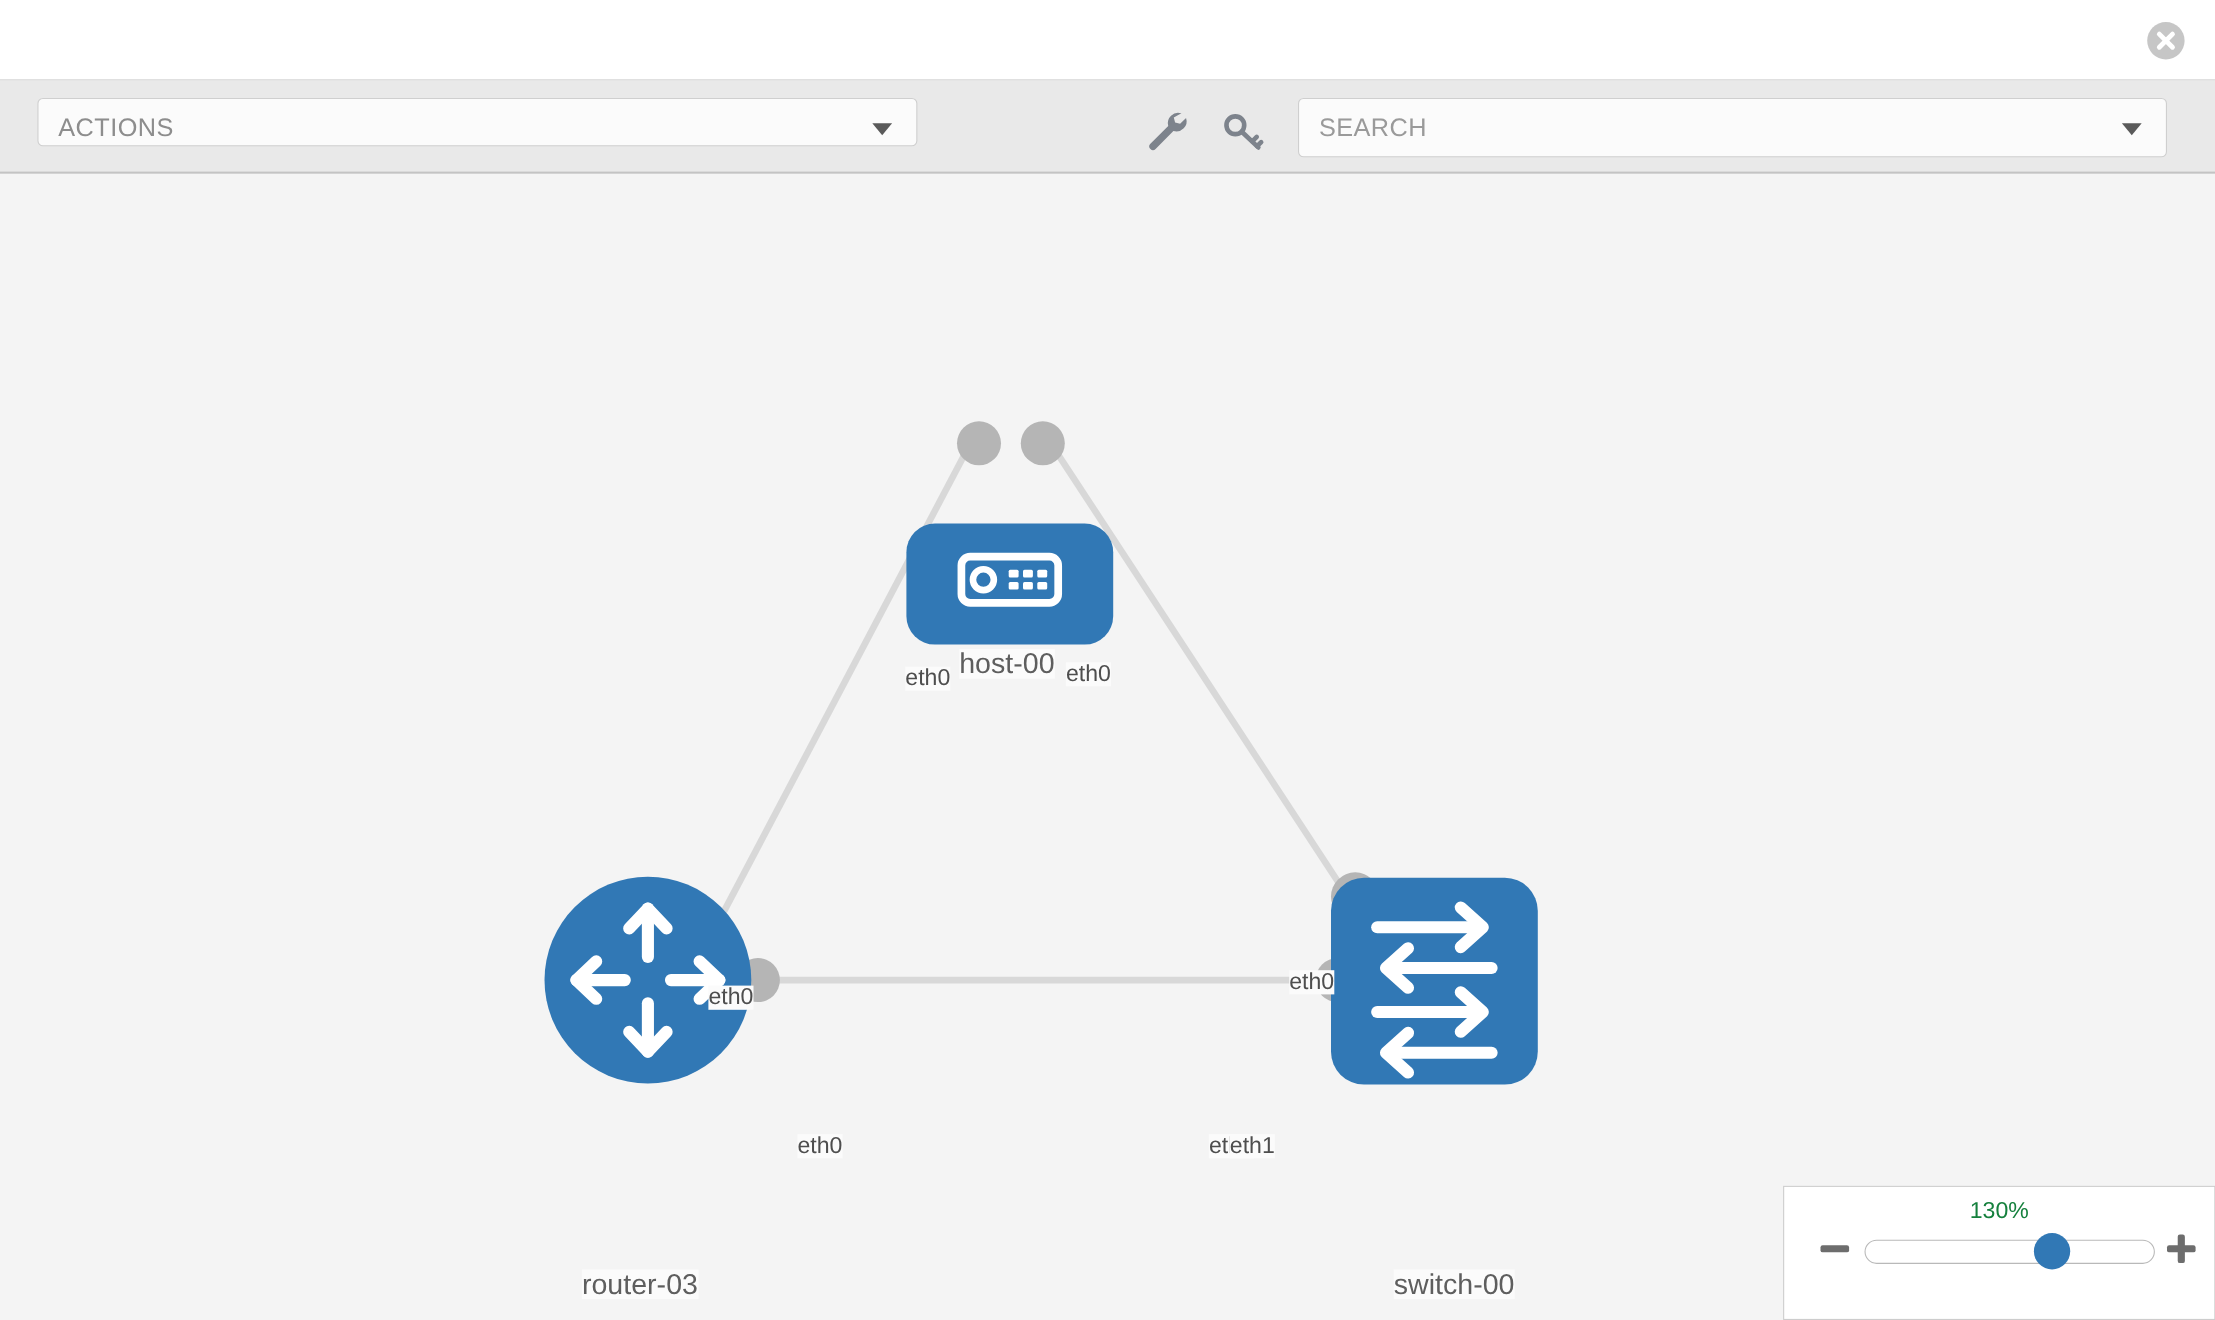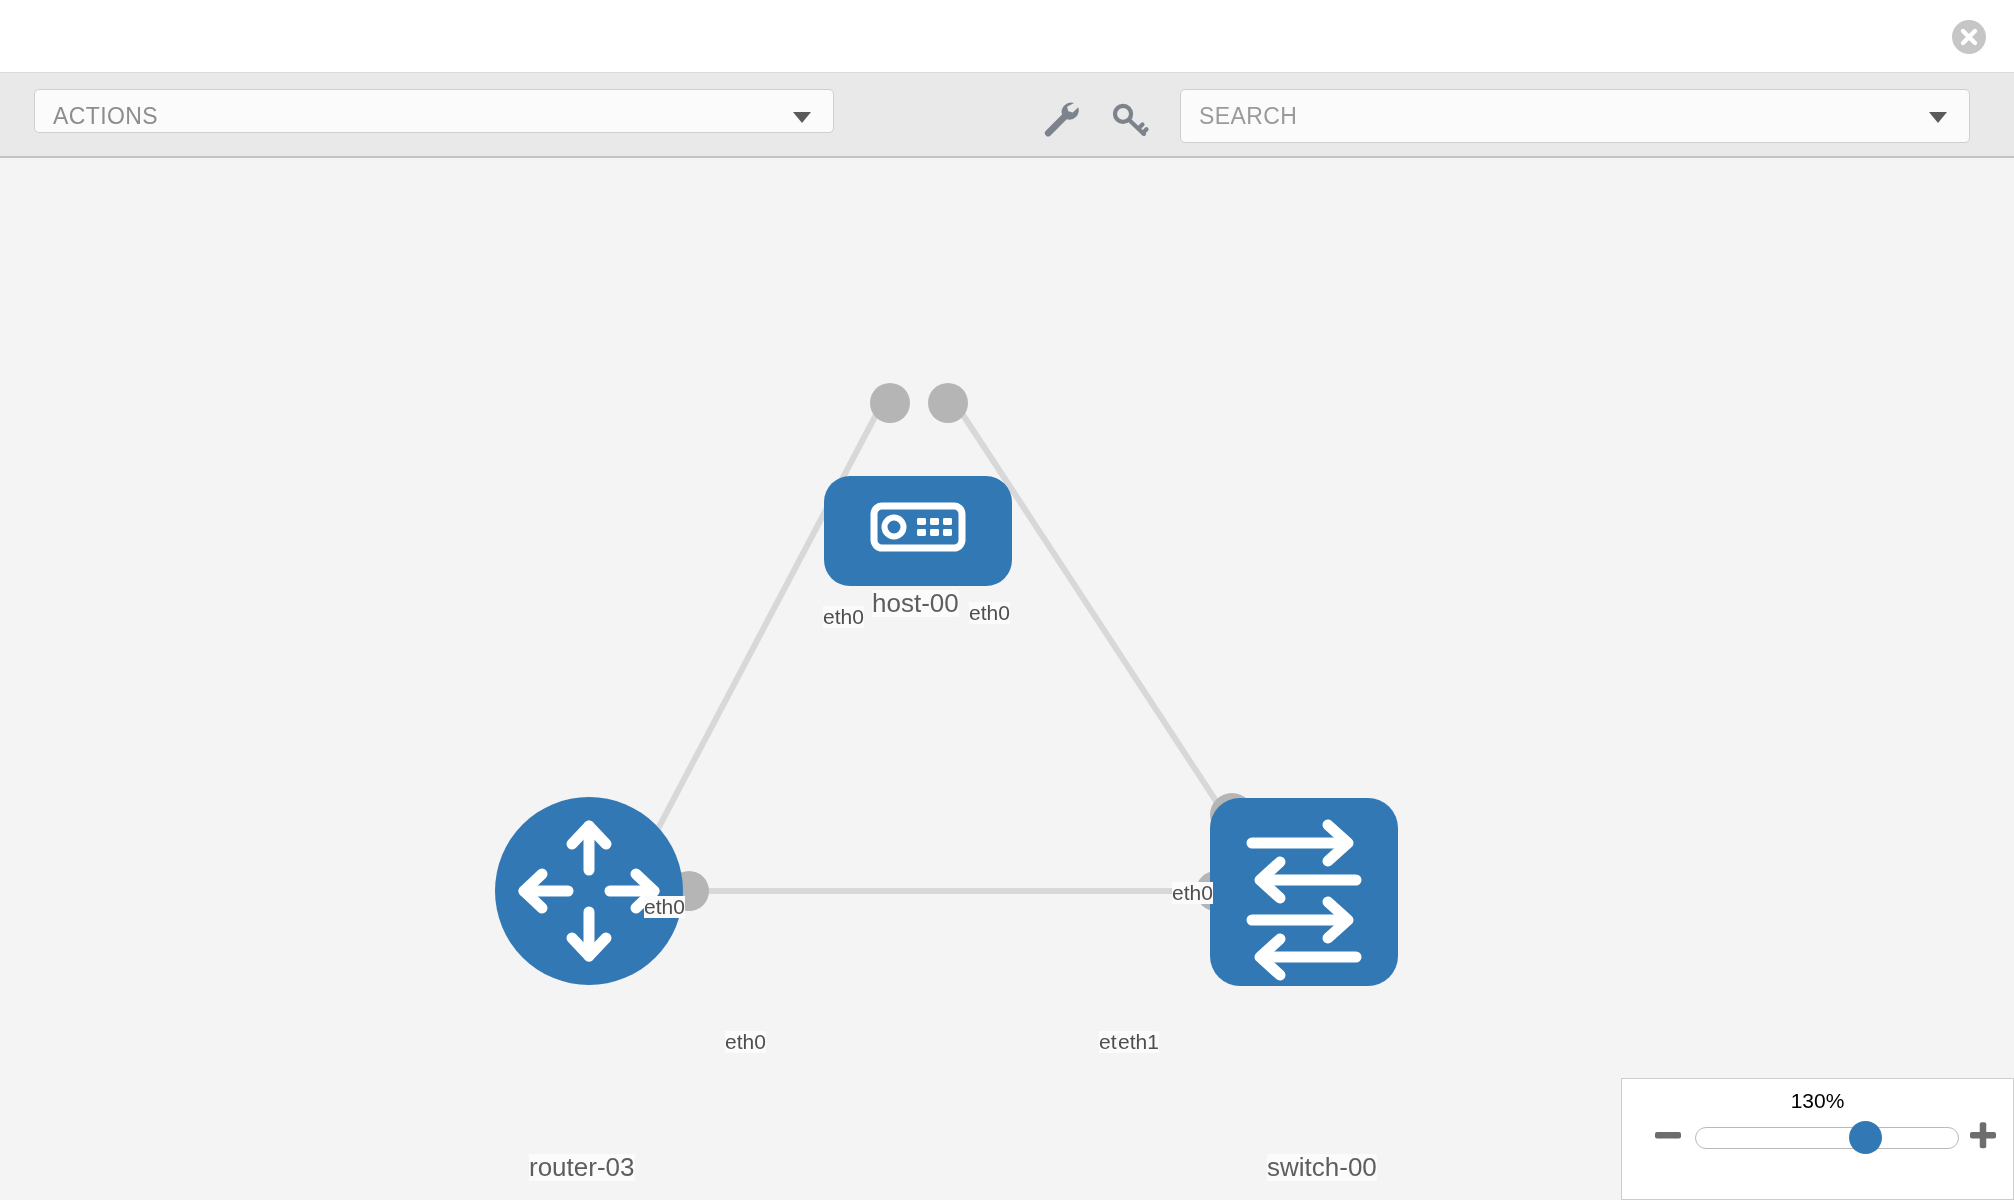--- a/index.html
+++ b/index.html
@@ -162,21 +162,21 @@
     border: 1px solid #cdcdcd;
     box-sizing: border-box;
   }
   .zoom-value {
     position: absolute;
     top: 10px;
     left: 0;
     width: 100%;
     text-align: center;
     font-size: 21px;
-    color: #000000;
+    color: #15803d;
   }
   .zoom-minus, .zoom-plus {
     position: absolute;
     top: 38px;
     width: 36px;
     height: 36px;
     cursor: pointer;
   }
   .zoom-minus { left: 28px; }
   .zoom-plus  { right: 12px; }

